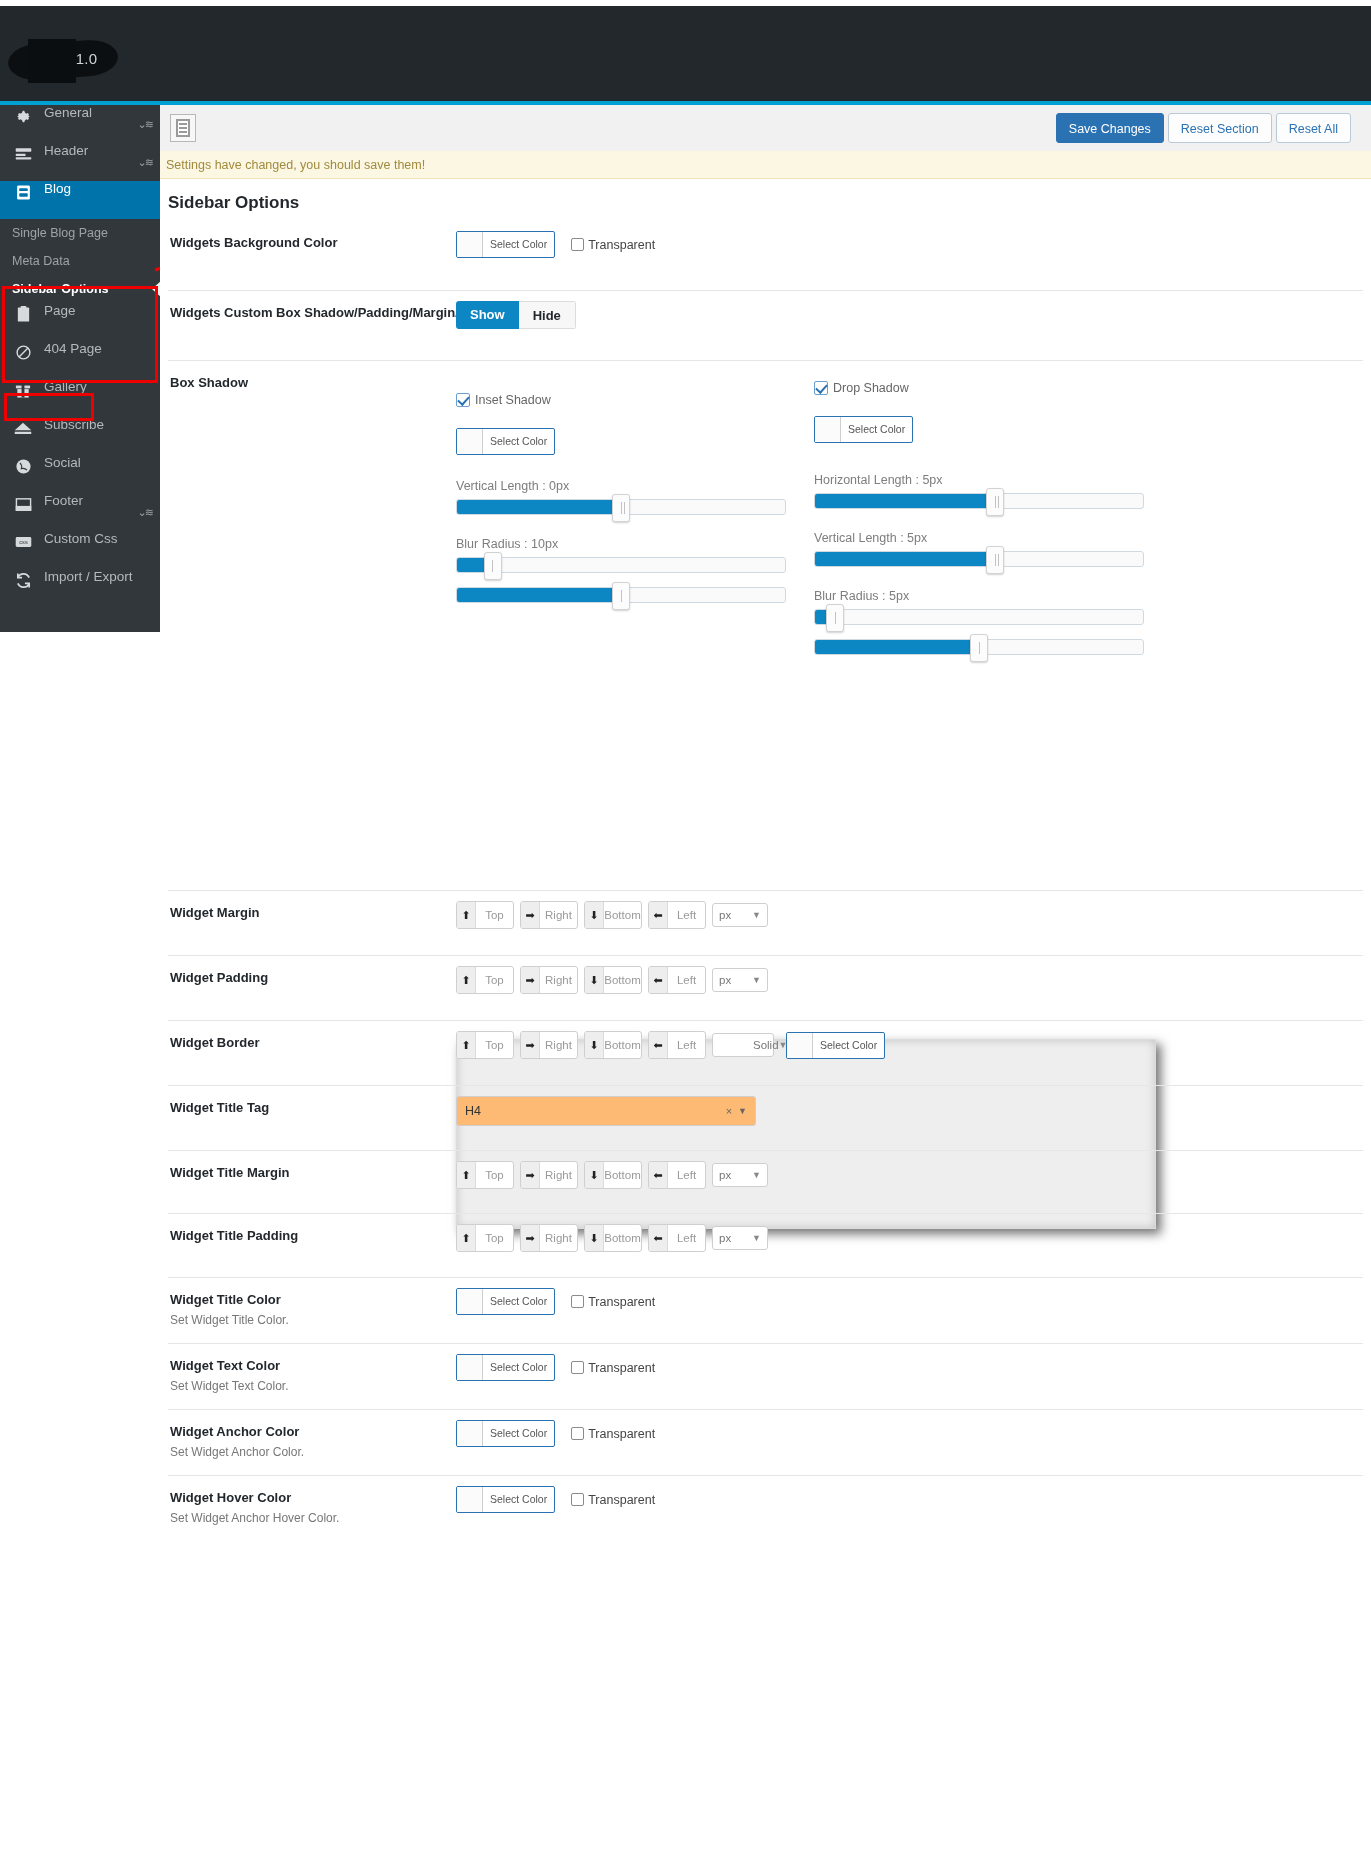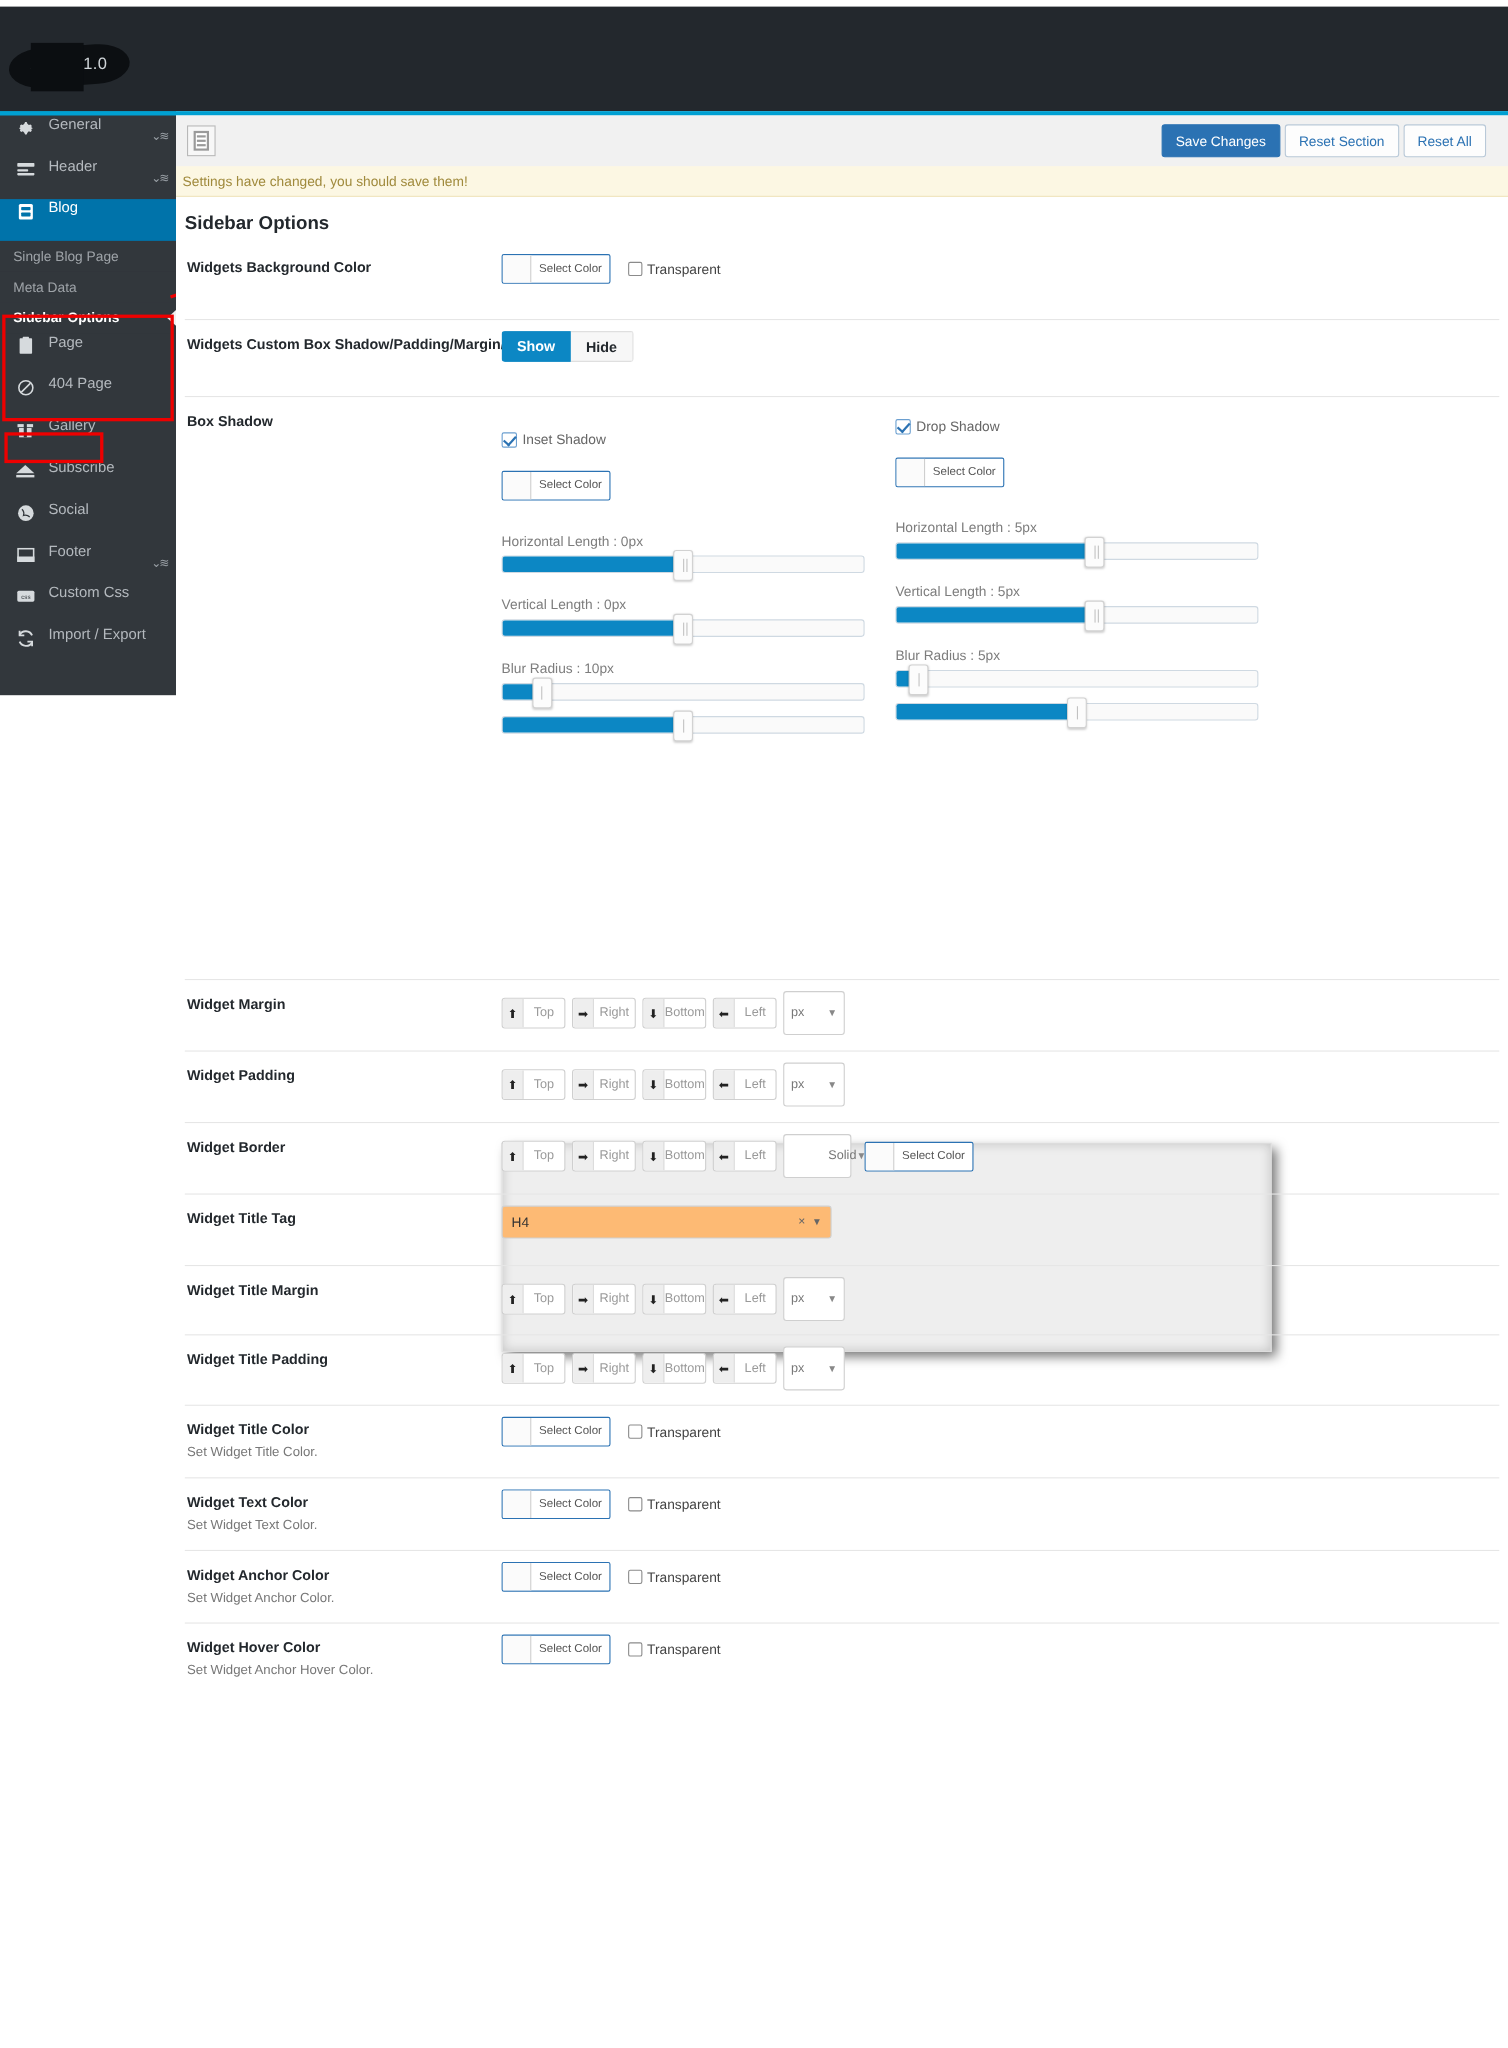--- a/index.html
+++ b/index.html
@@ -198,21 +198,21 @@
     margin-right:6px; overflow:hidden;
   }
   .spin .arw {
     width:19px; height:100%; background:#eeeeee; border-right:1px solid #dcdcdc;
     display:flex; align-items:center; justify-content:center;
     font-size:11px; color:#222;
   }
   .spin .ph { flex:1; text-align:center; font-size:11.5px; color:#9a9a9a; }
   .unitsel {
     display:inline-flex; align-items:center; justify-content:space-between;
-    height:40px; width:56px; border:1px solid #cfcfcf; border-radius:3px;
+    height:24px; width:56px; border:1px solid #cfcfcf; border-radius:3px;
     background:#fff; padding:0 6px; font-size:11.5px; color:#777; cursor:pointer;
   }
   .unitsel .cv { font-size:9px; color:#888; }
   .stylesel { width:62px;padding-left:40px; }
   .tagsel {
     display:inline-flex; align-items:center; justify-content:space-between;
     height:30px; width:300px; border:1px solid #cfcfcf; border-radius:3px;
     background:#fdba74; padding:0 8px; font-size:12.5px; color:#333; cursor:pointer;
   }
   .tagsel .right { display:flex; align-items:center; gap:6px; color:#666; }
@@ -425,27 +425,20 @@
       <span class="ck">
         <span class="box"></span>
         <span>Inset Shadow</span>
       </span>
       <div style="margin-top:18px;">
         <span class="colorpick">
           <span class="swatch"></span>
           <span class="lbl">Select Color</span>
         </span>
       </div>
-      <div style="margin-top:28px;">
-        <div class="slider-label">Horizontal Length : 0px</div>
-        <div class="slider">
-          <span class="fill" style="width:50%"></span>
-          <span class="knob" style="left:calc(50% - 9px)"></span>
-        </div>
-      </div>
       <div style="margin-top:22px;">
         <div class="slider-label">Vertical Length : 0px</div>
         <div class="slider">
           <span class="fill" style="width:50%"></span>
           <span class="knob" style="left:calc(50% - 9px)"></span>
         </div>
       </div>
       <div style="margin-top:22px;">
         <div class="slider-label">Blur Radius : 10px</div>
         <div class="slider">

